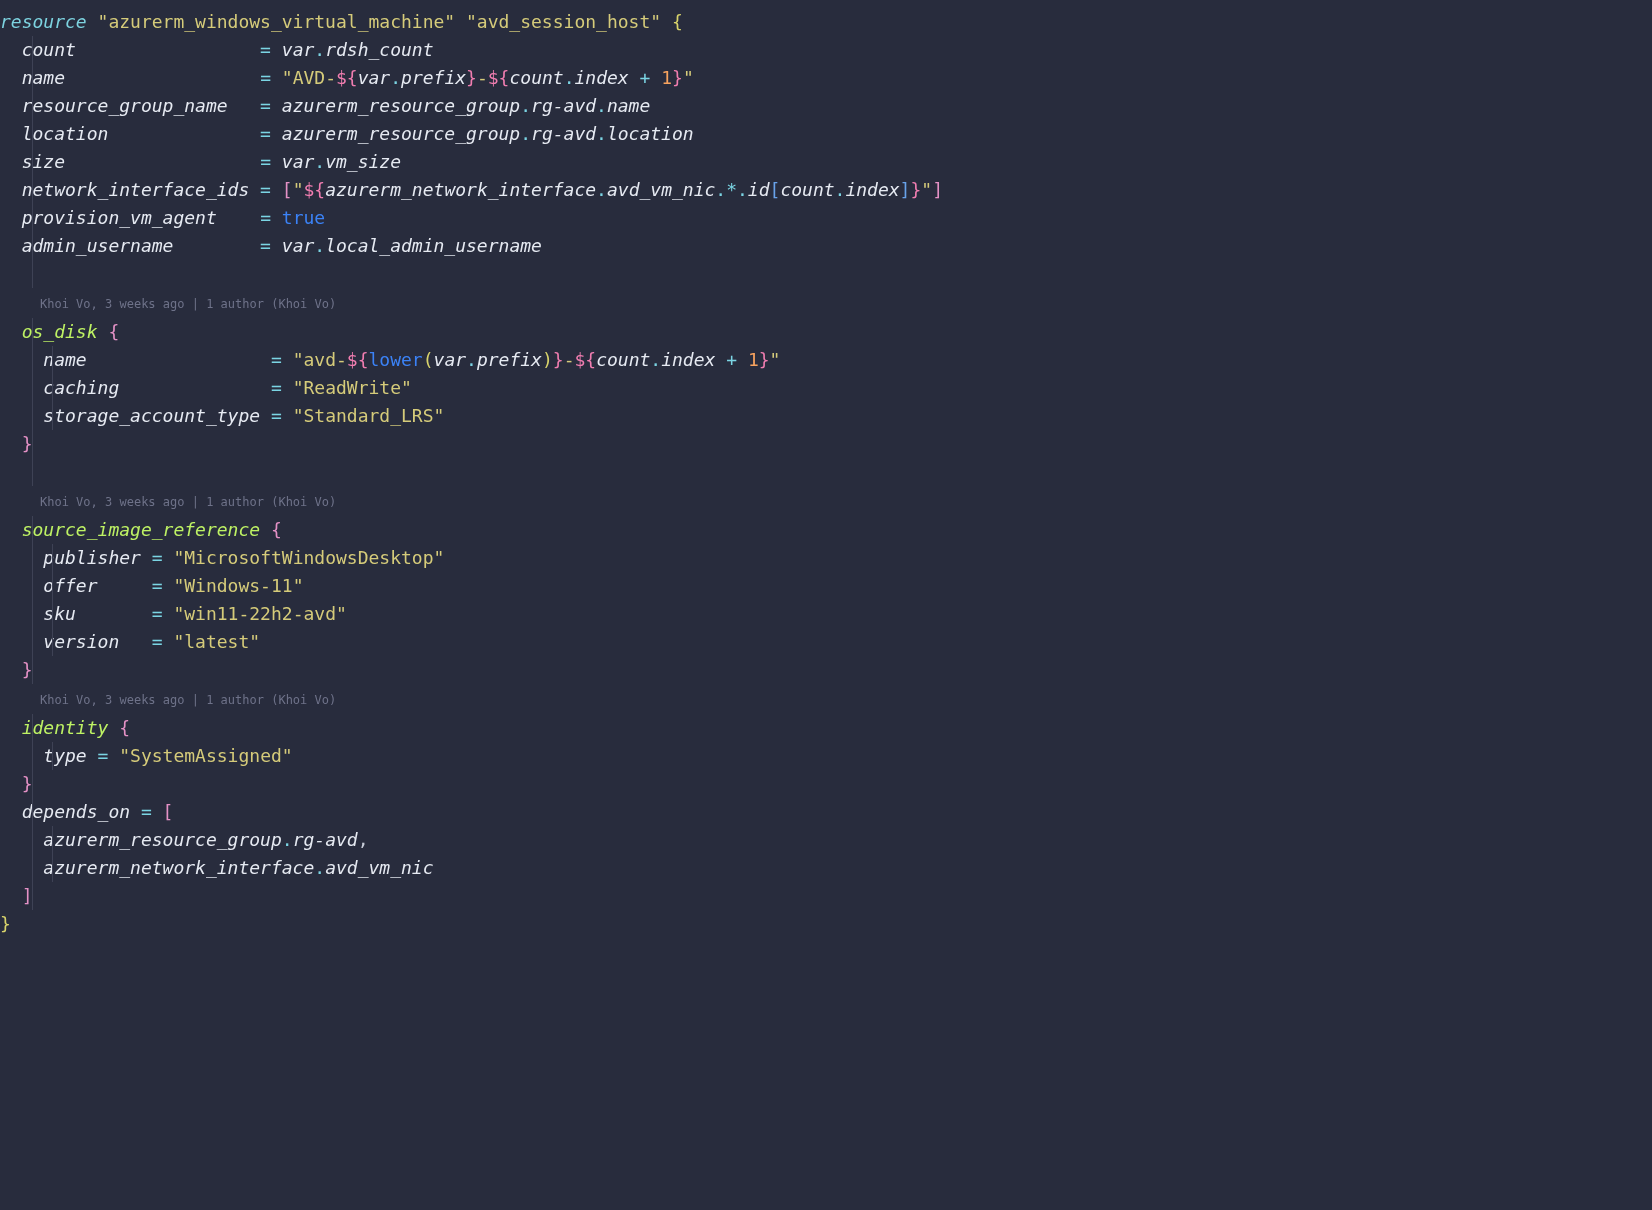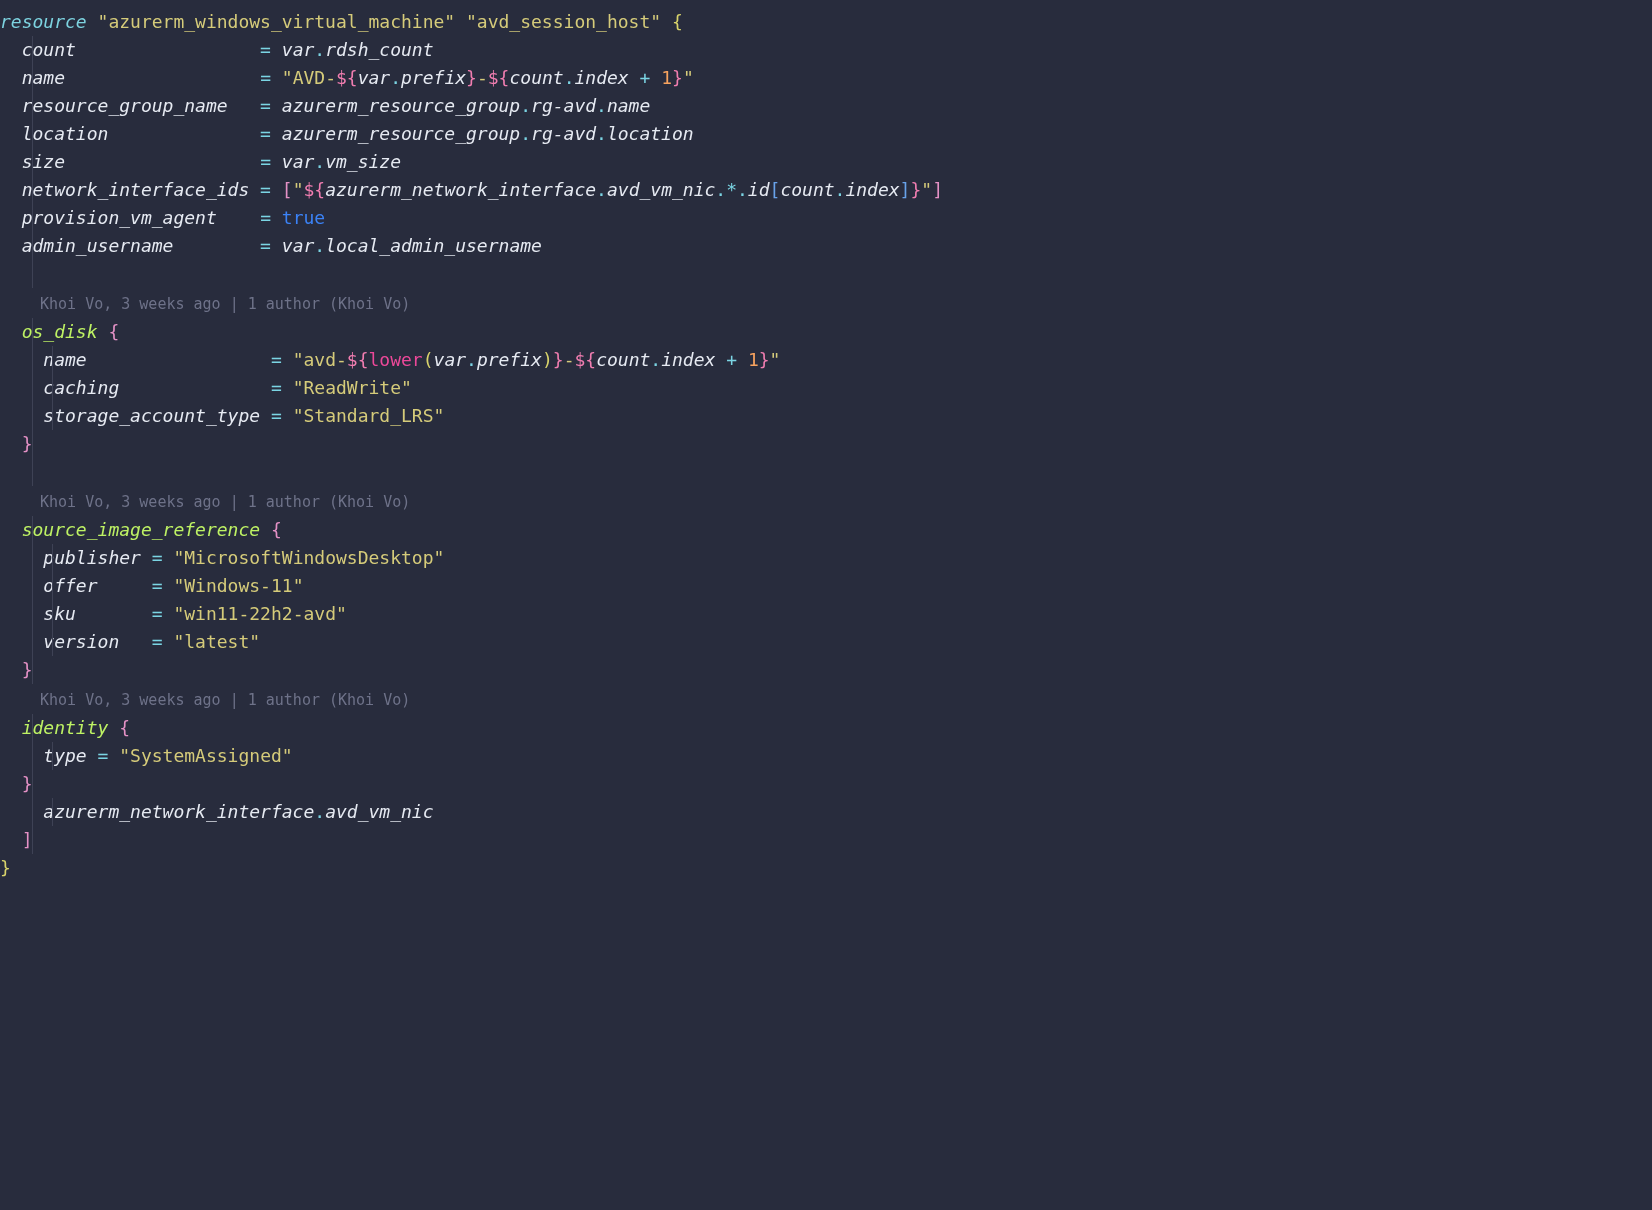--- a/index.html
+++ b/index.html
@@ -17,21 +17,21 @@
     width: 1652px;
     height: 1210px;
     overflow: hidden;
   }
   .line {
     white-space: pre;
     position: relative;
   }
   .blame {
     color: #6e7289;
-    font-size: 15px;
+    font-size: 12px;
     padding-left: 40px;
     padding-top: 2px;
     font-style: normal;
   }
   .guide {
     position: absolute;
     left: 32px;
     top: 0;
     bottom: 0;
     width: 1px;
@@ -52,21 +52,21 @@
   .punct { color: #c8cdd9; }
   .op { color: #7bd5e4; }
   .dot { color: #7bd5e4; }
   .num { color: #f7a35f; }
   .bool { color: #3b82f6; }
   .bracket-y { color: #d8d36b; }
   .bracket-p { color: #e491c6; }
   .bracket-b { color: #68a2ea; }
   .block { color: #bef264; font-style: italic; }
   .interp { color: #f07db0; }
-  .func { color: #ec4899; }
+  .func { color: #3b82f6; }
 </style>
 </head>
 <body>
 
 <div>
 
 <div class="line"><span class="kw">resource</span><span class="punct"> </span><span class="type">"azurerm_windows_virtual_machine"</span><span class="punct"> </span><span class="type">"avd_session_host"</span><span class="punct"> </span><span class="bracket-y">{</span></div>
 
 <div class="line"><span class="guide"></span>  <span class="prop">count</span><span>                 </span><span class="op">=</span><span> </span><span class="prop">var</span><span class="dot">.</span><span class="prop">rdsh_count</span></div>
 
@@ -116,21 +116,23 @@
 <div class="line"><span class="guide"></span>  <span class="bracket-p">}</span></div>
 
 <div class="blame">Khoi Vo, 3 weeks ago | 1 author (Khoi Vo)</div>
 
 <div class="line"><span class="guide"></span>  <span class="block">identity</span><span> </span><span class="bracket-p">{</span></div>
 
 <div class="line"><span class="guide"></span><span class="guide2"></span>    <span class="prop">type</span><span> </span><span class="op">=</span><span> </span><span class="str">"SystemAssigned"</span></div>
 
 <div class="line"><span class="guide"></span>  <span class="bracket-p">}</span></div>
 
+<div class="line"><span class="guide"></span>  <span class="prop">depends_on</span><span> </span><span class="op">=</span><span> </span><span class="bracket-p">[</span></div>
 
+<div class="line"><span class="guide"></span><span class="guide2"></span>    <span class="prop">azurerm_resource_group</span><span class="dot">.</span><span class="prop">rg-avd</span><span class="punct">,</span></div>
 
 <div class="line"><span class="guide"></span><span class="guide2"></span>    <span class="prop">azurerm_network_interface</span><span class="dot">.</span><span class="prop">avd_vm_nic</span></div>
 
 <div class="line"><span class="guide"></span>  <span class="bracket-p">]</span></div>
 
 <div class="line"><span class="bracket-y">}</span></div>
 
 </div>
 
 </body></html>

